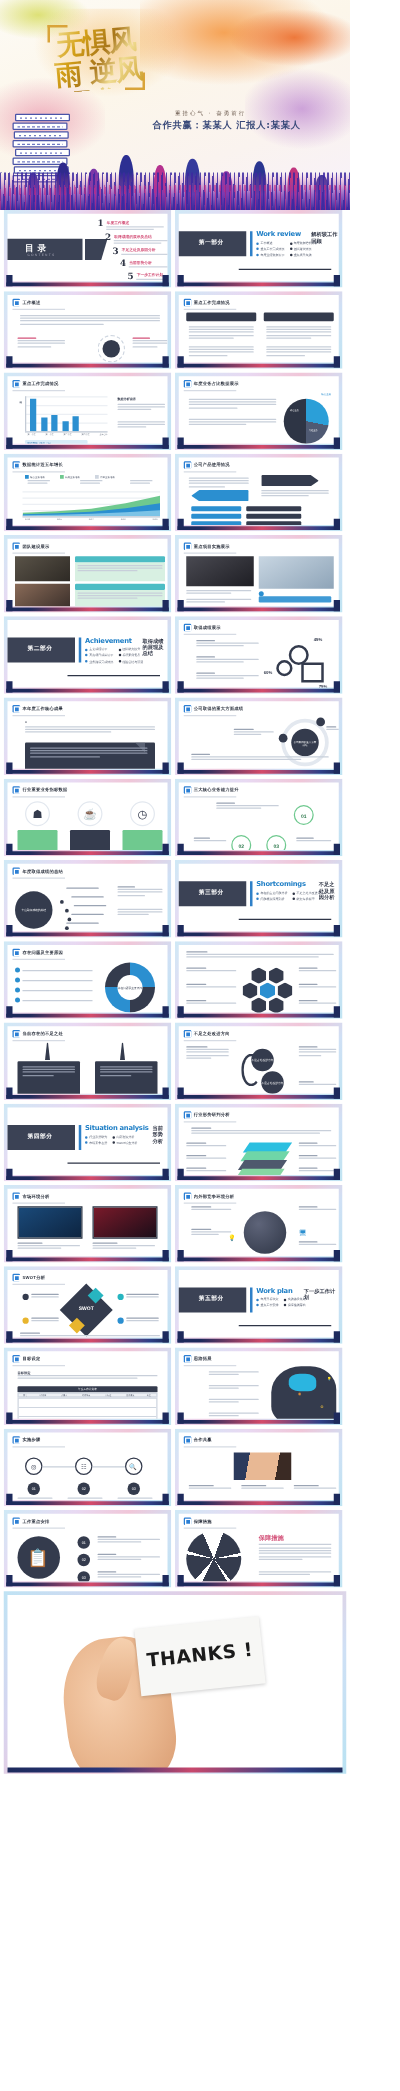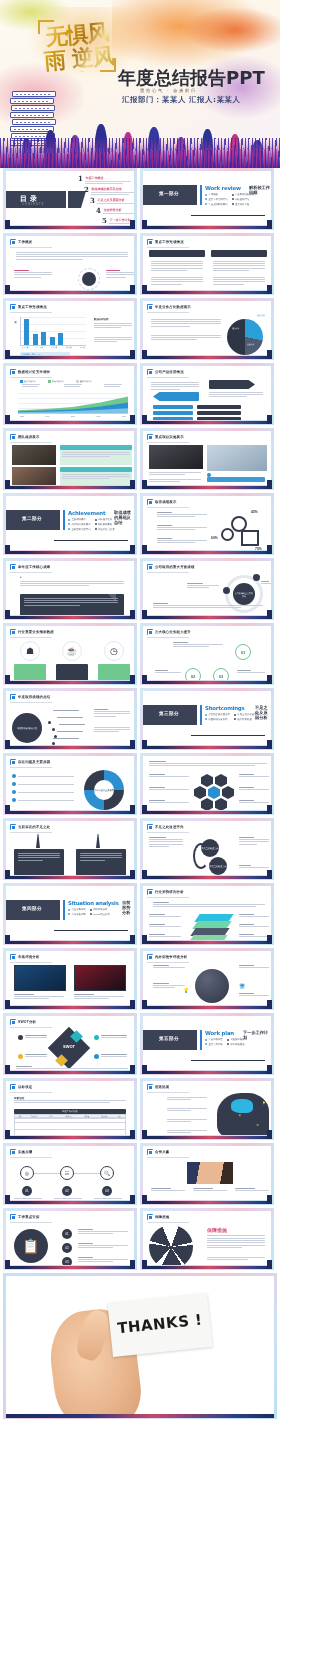--- a/index.html
+++ b/index.html
@@ -177,23 +177,22 @@
       <div class="book" style="bottom:42px"></div>
       <div class="book" style="bottom:49px;left:2px"></div>
     </div>
 
     <div class="calli">
       <div class="calli-brk tl"></div>
       <div class="calli-brk br"></div>
       <div class="calli-txt">无惧风雨 逆风飞翔</div>
     </div>
 
-    <div class="hero-title">年度总结报告PPT</div>
     <div class="hero-sub1">重拾心气 · 奋勇前行</div>
-    <div class="hero-sub2">汇报部门：某某人    汇报人:某某人</div>
+    <div class="hero-sub2">合作共赢：某某人    汇报人:某某人</div>
 
     <div class="crowd">
       <div class="sil" style="left:8%;width:9px;height:30px;background:#3f2f9e;"></div>
       <div class="sil" style="left:16%;width:11px;height:38px;background:#2f2a8c;"></div>
       <div class="sil" style="left:25%;width:10px;height:33px;background:#7b37a8;"></div>
       <div class="sil" style="left:34%;width:12px;height:44px;background:#2c2f92;"></div>
       <div class="sil" style="left:44%;width:10px;height:36px;background:#b5318f;"></div>
       <div class="sil" style="left:53%;width:12px;height:41px;background:#343a9c;"></div>
       <div class="sil" style="left:63%;width:10px;height:31px;background:#8b34a4;"></div>
       <div class="sil" style="left:72%;width:11px;height:39px;background:#2a3590;"></div>

